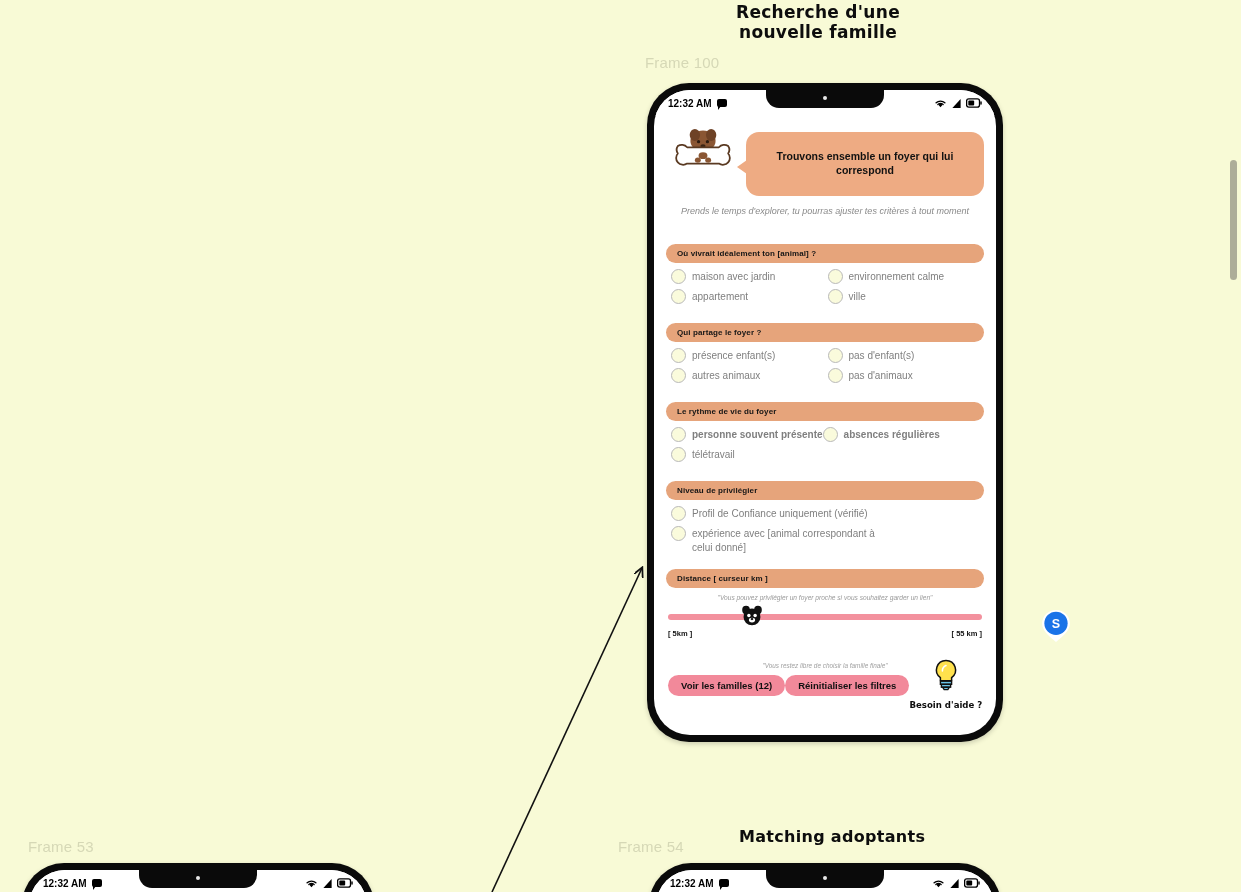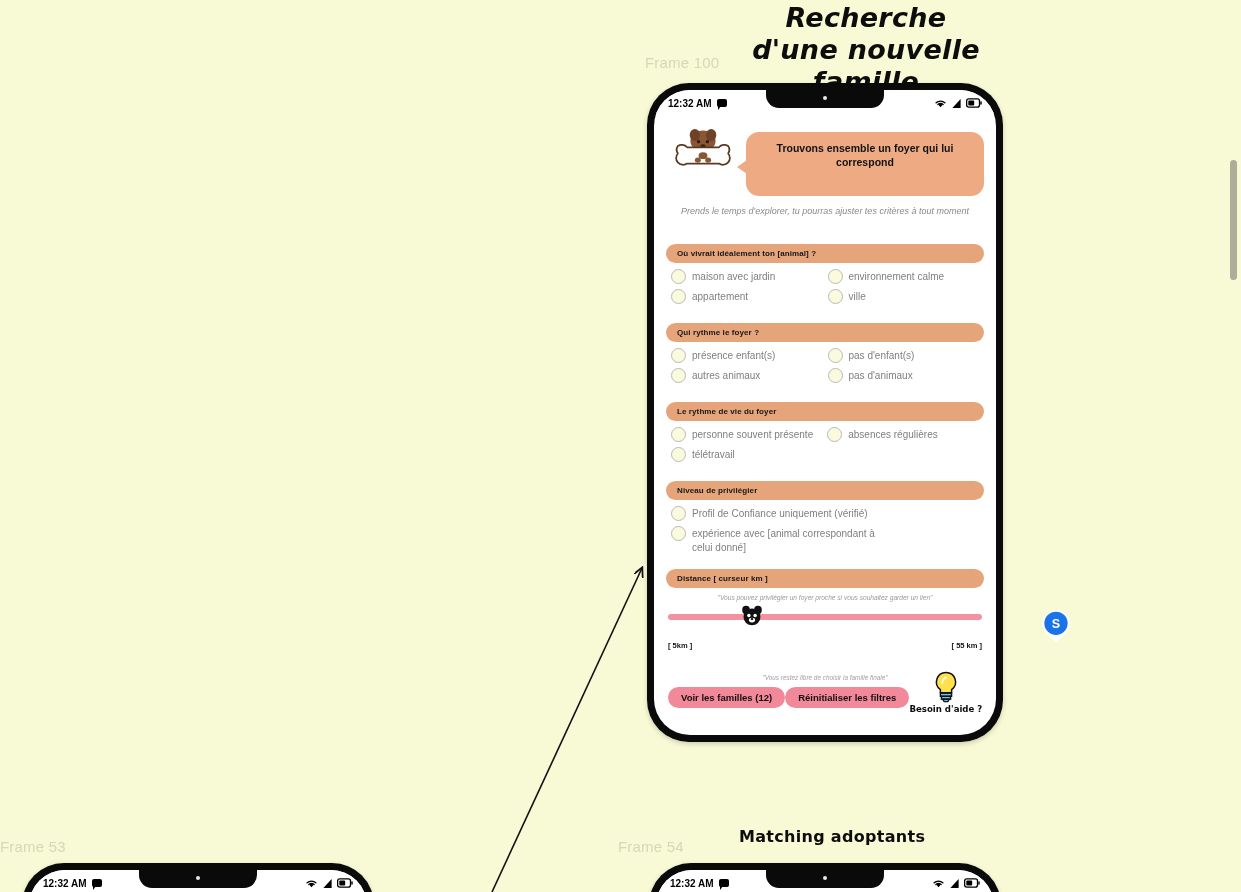--- a/index.html
+++ b/index.html
@@ -60,21 +60,21 @@
 
   
   .app{padding:6px 12px 0 12px;box-sizing:border-box;height:calc(100% - 26px);overflow:hidden;}
 
   .hero{display:flex;align-items:flex-start;gap:6px;margin-top:6px;}
   .bone-logo{width:74px;height:48px;flex:0 0 74px;}
   .bubble{
     position:relative;background:#EEAB83;border-radius:13px;
     padding:10px 12px;margin-top:4px;flex:1;
     color:#121212;font-weight:bold;font-size:10.5px;line-height:1.3;text-align:center;
-    min-height:44px;display:flex;justify-content:center;
+    min-height:44px;display:flex;align-items:center;justify-content:center;
   }
   .bubble:before{
     content:"";position:absolute;left:-9px;top:28px;
     border-top:7px solid transparent;border-bottom:7px solid transparent;
     border-right:10px solid #EEAB83;
   }
   .subtitle{
     text-align:center;color:#8a8a8a;font-size:9px;font-style:italic;
     line-height:1.35;margin:9px 8px 0 8px;
   }
@@ -83,57 +83,57 @@
   .section.first{margin-top:27px;}
   .sec-head{
     background:#E6A47B;border-radius:13px;height:19px;display:flex;align-items:center;
     padding:0 11px;box-sizing:border-box;
     font-size:8px;font-weight:bold;color:#161616;letter-spacing:.1px;
   }
   .opts{display:flex;flex-wrap:wrap;margin-top:7px;padding-left:5px;}
   .opt{display:flex;align-items:flex-start;gap:6px;margin-bottom:6px;box-sizing:border-box;}
   .opt.w50{width:50%;}
   .opt.w100{width:100%;}
-  .opt.wauto{width:auto;padding-right:14px;}
+  .opt.wauto{width:auto;font-weight:bold;}
   .radio{
     width:13px;height:13px;border-radius:50%;background:#FAFBDC;
     border:1.1px solid #b9b9b9;flex:0 0 13px;margin-top:-1px;
   }
   .opt-label{font-size:10px;color:#7f7f7f;line-height:1.35;}
 
   
   .slider-note{
     text-align:center;color:#9a9a9a;font-size:6.6px;font-style:italic;
     margin-top:6px;
   }
   .slider-wrap{position:relative;margin-top:8px;height:16px;}
   .slider-track{
     position:absolute;left:2px;right:2px;top:5px;height:6px;border-radius:4px;background:#F3919E;
   }
   .slider-thumb{
     position:absolute;left:60px;top:-4px;width:22px;height:22px;
   }
   .slider-ends{
-    display:flex;justify-content:space-between;margin-top:16px;padding:0 2px;
+    display:flex;justify-content:space-between;margin-top:4px;padding:0 2px;
     font-size:7.5px;font-weight:bold;color:#111;
   }
 
   
   .foot-note{
     text-align:center;color:#a0a0a0;font-size:6.4px;font-style:italic;margin-top:24px;
   }
   .actions{display:flex;align-items:flex-start;gap:0;margin-top:6px;padding:0 2px;}
   .btn{
     background:#F2899A;border-radius:12px;padding:5px 13px;border:none;
     font-family:"Liberation Sans",sans-serif;
     font-size:9.5px;font-weight:bold;color:#101010;white-space:nowrap;cursor:pointer;
   }
   .help{display:flex;flex-direction:column;align-items:center;margin-left:auto;margin-top:-16px;}
   .bulb{width:26px;height:32px;}
-  .help-text{font-size:8.6px;font-weight:bold;color:#0d0d0d;margin-top:1px;white-space:nowrap;font-family:"DejaVu Sans",sans-serif;}
+  .help-text{font-size:8.6px;font-weight:bold;color:#0d0d0d;margin-top:9px;white-space:nowrap;font-family:"DejaVu Sans",sans-serif;}
 
   
   .cursor-badge{position:absolute;width:34px;height:34px;}
   
   .scrollbar{
     position:absolute;right:4px;width:7px;border-radius:4px;background:#ADAD99;
   }
   .connector{position:absolute;left:0;top:0;pointer-events:none;}
 </style>
 </head>
@@ -143,21 +143,21 @@
 
   <svg class="connector" width="1241" height="892">
     <defs>
       <marker id="arrowhead" markerWidth="7" markerHeight="7" refX="5.5" refY="3" orient="auto">
         <path d="M0,0 L6,3 L0,6" fill="none" stroke="#111" stroke-width="1.1"></path>
       </marker>
     </defs>
     <line x1="492" y1="892" x2="642" y2="568" stroke="#111" stroke-width="1.6" marker-end="url(#arrowhead)"></line>
   </svg>
 
-  <div class="board-title two-line" style="left:748px;top:2px;width:236px;font-size:27px;font-style:italic;">Recherche d'une nouvelle famille</div>
+  <div class="board-title two-line" style="left:700px;top:2px;width:236px;font-size:17px;">Recherche d'une nouvelle famille</div>
   <div class="frame-label" style="left:645px;top:54px;">Frame 100</div>
 
   <div class="phone" style="left:647px;top:83px;width:356px;height:659px;">
     <div class="phone-inner">
 
       <div class="statusbar">
         <div class="notch"></div>
         <div class="sb-left">
           <span>12:32 AM</span>
           <span class="msg-glyph"></span>
@@ -217,21 +217,21 @@
               <span class="opt-label">appartement</span>
             </div>
             <div class="opt w50">
               <span class="radio"></span>
               <span class="opt-label">ville</span>
             </div>
           </div>
         </div>
 
         <div class="section">
-          <div class="sec-head">Qui rythme le foyer ?</div>
+          <div class="sec-head">Qui partage le foyer ?</div>
           <div class="opts">
             <div class="opt w50">
               <span class="radio"></span>
               <span class="opt-label">présence enfant(s)</span>
             </div>
             <div class="opt w50">
               <span class="radio"></span>
               <span class="opt-label">pas d'enfant(s)</span>
             </div>
             <div class="opt w50">
@@ -311,21 +311,21 @@
               <path d="M9.6 28.2 h6.8 l-1.6 2.4 h-3.6 Z" fill="#6BC4E8" stroke="#111" stroke-width="1.4" stroke-linejoin="round"></path>
             </svg>
             <span class="help-text">Besoin d'aide ?</span>
           </div>
         </div>
 
       </div>
     </div>
   </div>
 
-  <div class="frame-label" style="left:0;top:838px;">Frame 53</div>
+  <div class="frame-label" style="left:28px;top:838px;">Frame 53</div>
   <div class="phone" style="left:22px;top:863px;width:352px;height:120px;">
     <div class="phone-inner">
       <div class="statusbar">
         <div class="notch"></div>
         <div class="sb-left">
           <span>12:32 AM</span>
           <span class="msg-glyph"></span>
         </div>
         <div class="sb-right">
           <svg width="13" height="11" viewBox="0 0 16 12">

